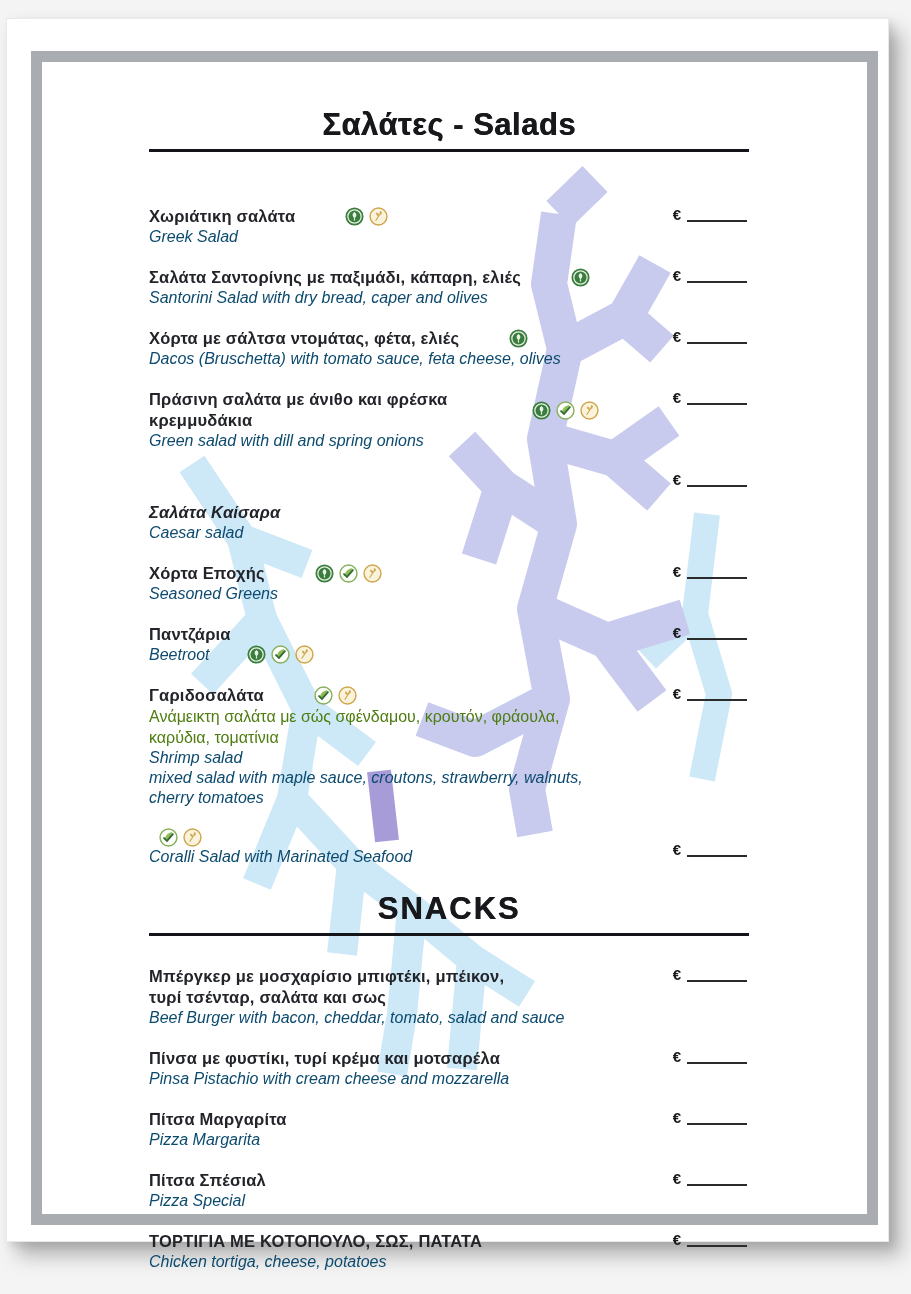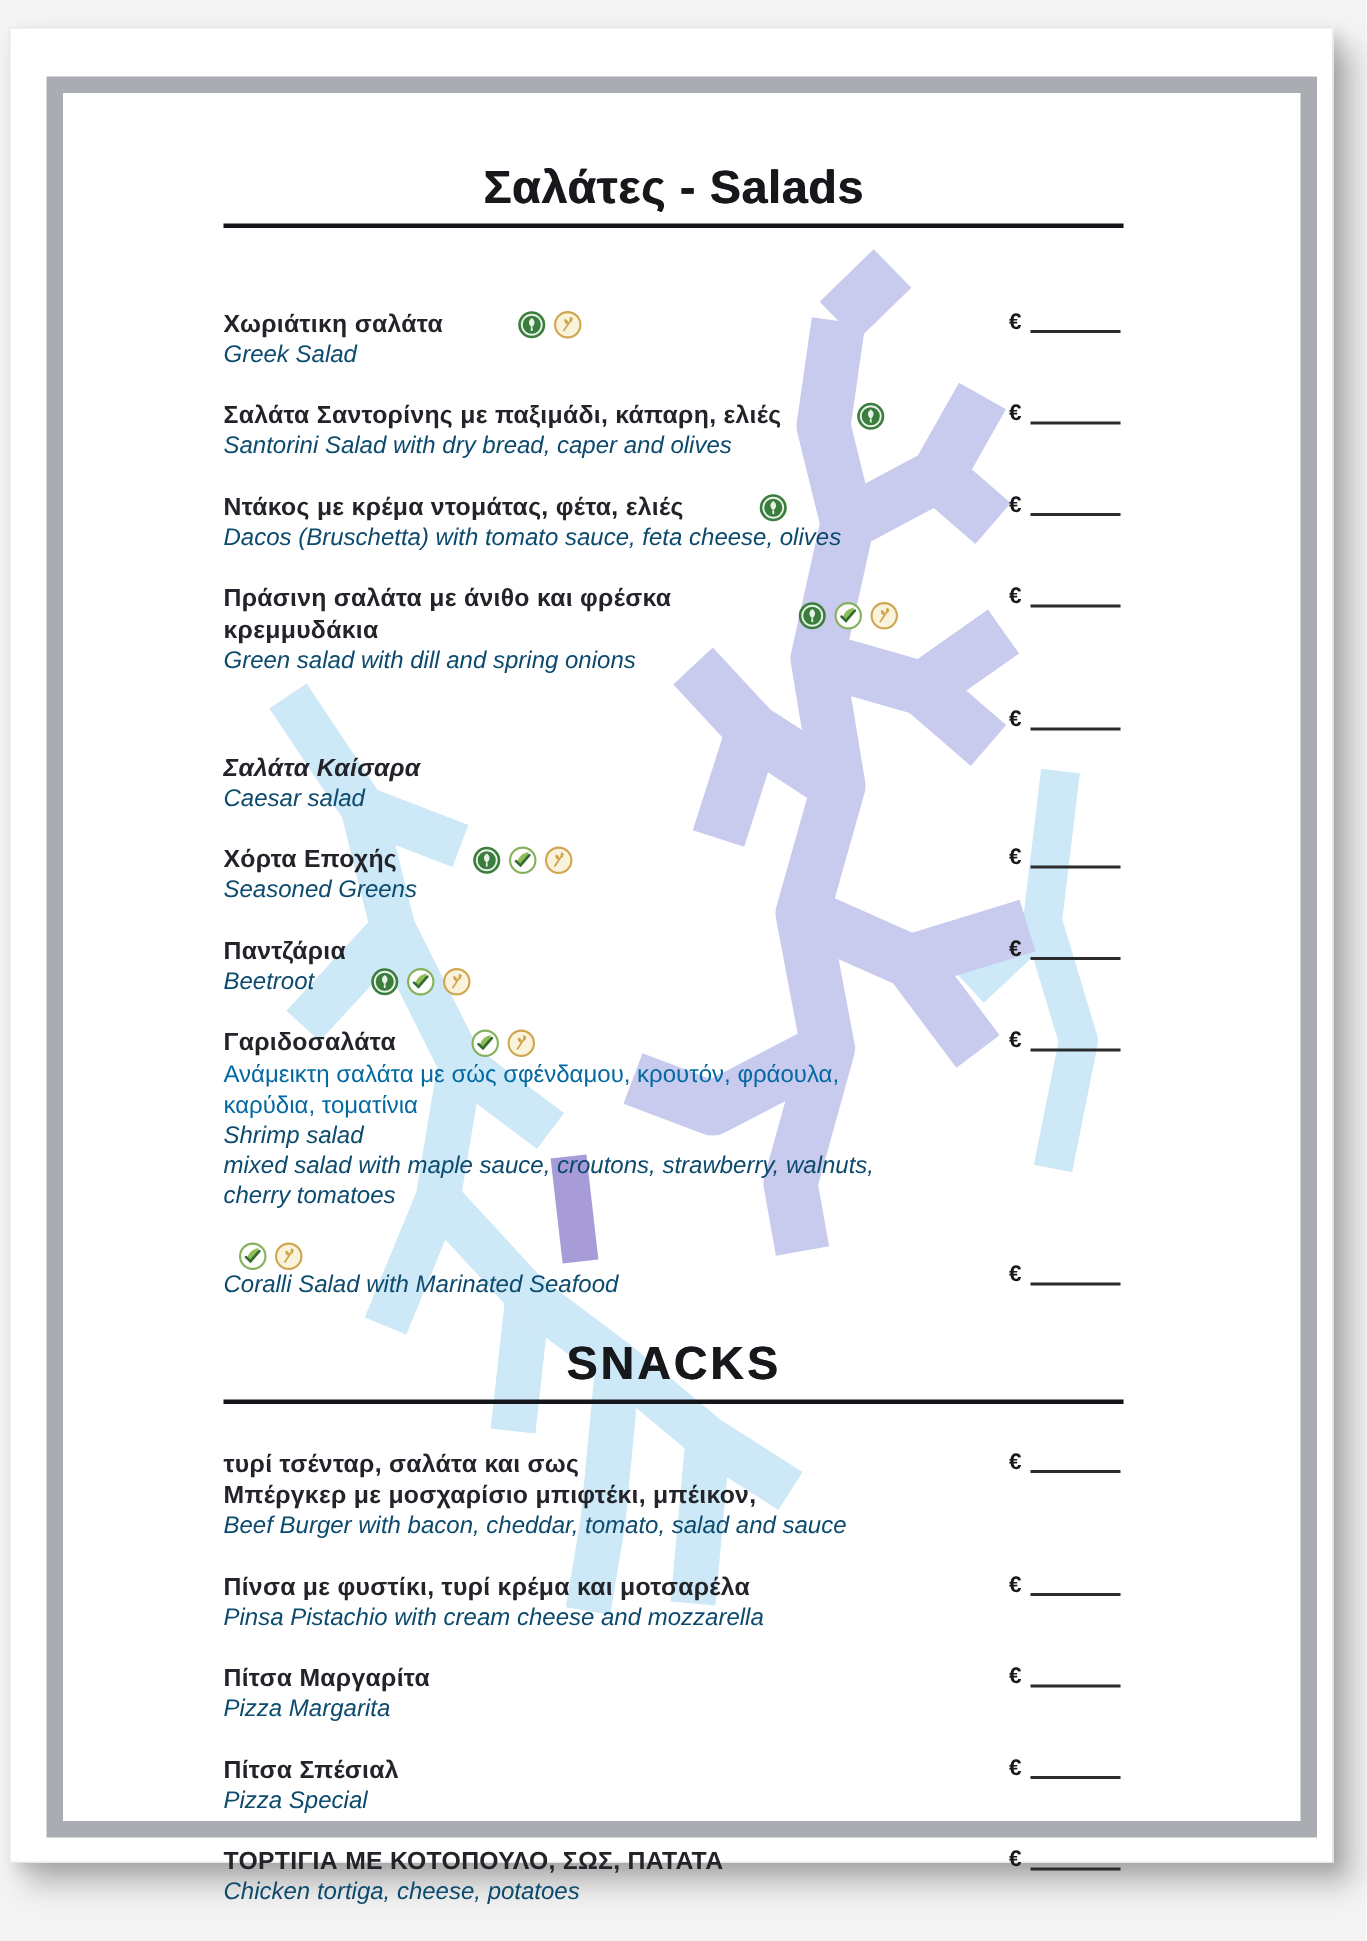--- a/index.html
+++ b/index.html
@@ -37,21 +37,21 @@
     padding-bottom:6px;
     border-bottom:3px solid #141519;
   }
   .section + .section { margin-top:22px; }
   .section .items { list-style:none; margin:54px 0 0 0; padding:0; }
   .section.snacks .items { margin-top:30px; }
   .section.snacks .section-title { letter-spacing:2px; }
   .item { position:relative; margin-bottom:20px; min-height:41px; padding-right:150px; }
   .head { display:flex; align-items:center;gap:40px; }
   .gname { font-weight:700; font-size:16.5px; line-height:21px; color:#22242a; letter-spacing:0.2px; }
-  .gdesc { font-size:16px; line-height:21px; color:#0369a1; font-weight:400; }
+  .gdesc { font-size:16px; line-height:21px; color:#4d7c0f; font-weight:400; }
   .ename { font-style:italic; font-size:16px; line-height:20px; color:#0c4a6e; }
   .badges { display:inline-flex; gap:5px; margin-left:10px; }
   .badge { width:19px; height:19px; display:block; }
   .price { position:absolute; right:2px; top:1px; display:flex; align-items:flex-end; gap:6px; }
   .euro { font-size:15px; font-weight:700; color:#191a1c; line-height:15px; }
   .pline { width:60px; height:13px; border-bottom:2px solid #2b2b2b; }
   
   #sec0 .item:nth-child(5) .gname { font-style:italic;margin-top:31px; }
   #sec0 .item:nth-child(7) .badges { position:absolute; left:98px; top:21px; margin:0; }
   #sec0 .item:nth-child(9) .price { top:14px; }
@@ -142,21 +142,21 @@
             </div>
             <div class="ename">Santorini Salad with dry bread, caper and olives</div>
             <div class="price">
               <span class="euro">€</span>
               <span class="pline"></span>
             </div>
           </li>
           <li class="item">
             <div class="head">
               <div>
-                <div class="gname">Ντάκος με κρέμα ντομάτας, φέτα, ελιές</div>
+                <div class="gname">Χόρτα με σάλτσα ντομάτας, φέτα, ελιές</div>
               </div>
               <span class="badges">
                 <span>
                   <svg class="badge" viewBox="0 0 20 20">
                     <circle cx="10" cy="10" r="9.5" fill="#3a7d3c"></circle>
                     <circle cx="10" cy="10" r="7" fill="none" stroke="#e8f2e8" stroke-width="1.3"></circle>
                     <path d="M10 5.2 C12.6 6.8 12.6 9.8 10 11.8 C7.4 9.8 7.4 6.8 10 5.2 Z" fill="#e8f2e8"></path>
                     <path d="M10 11.8 L10 14.3" stroke="#e8f2e8" stroke-width="1.3"></path>
                   </svg>
                 </span>
@@ -349,22 +349,22 @@
             </div>
           </li>
         </ul>
       </div>
       <div class="section snacks" id="sec1">
         <h2 class="section-title">SNACKS</h2>
         <ul class="items">
           <li class="item">
             <div class="head">
               <div>
+                <div class="gname">Μπέργκερ με μοσχαρίσιο μπιφτέκι, μπέικον,</div>
                 <div class="gname">τυρί τσένταρ, σαλάτα και σως</div>
-                <div class="gname">Μπέργκερ με μοσχαρίσιο μπιφτέκι, μπέικον,</div>
               </div>
             </div>
             <div class="ename">Beef Burger with bacon, cheddar, tomato, salad and sauce</div>
             <div class="price">
               <span class="euro">€</span>
               <span class="pline"></span>
             </div>
           </li>
           <li class="item">
             <div class="head">

